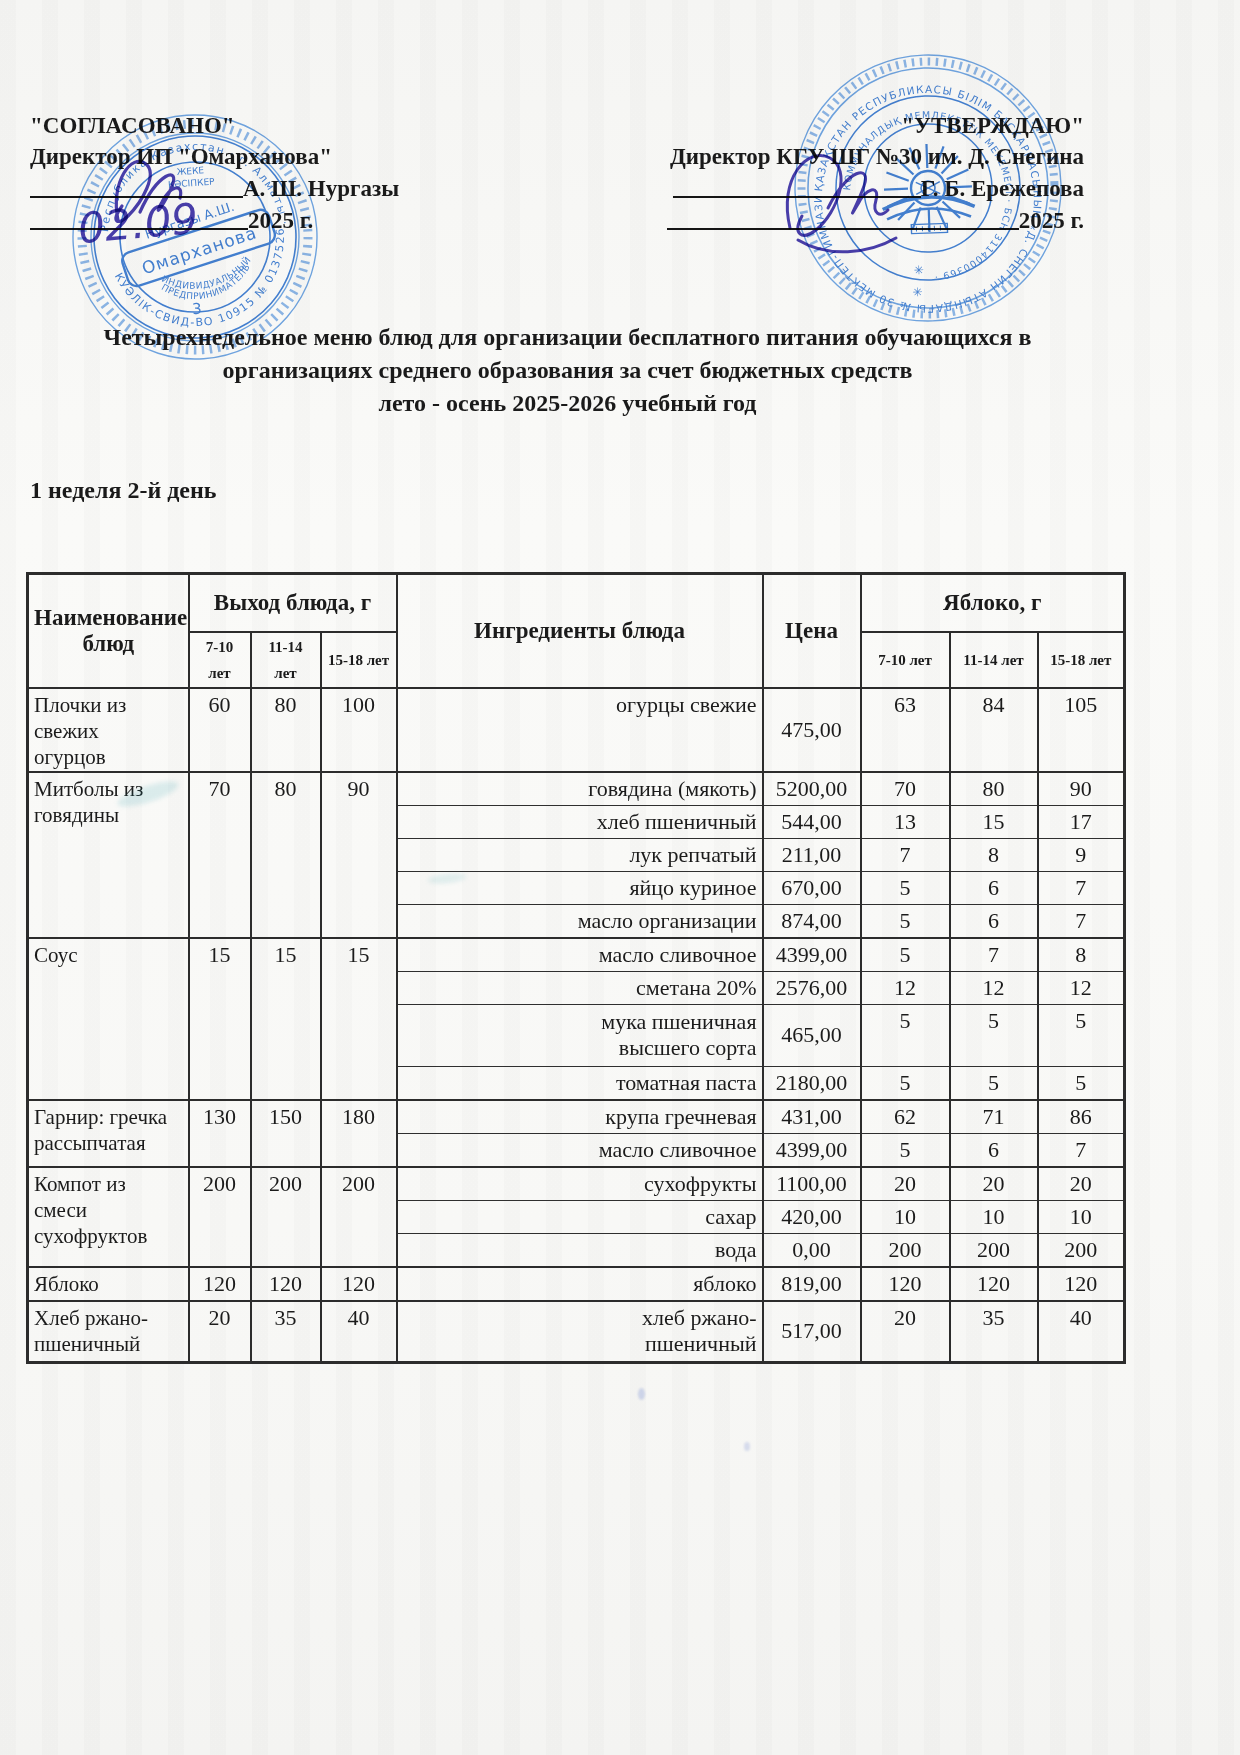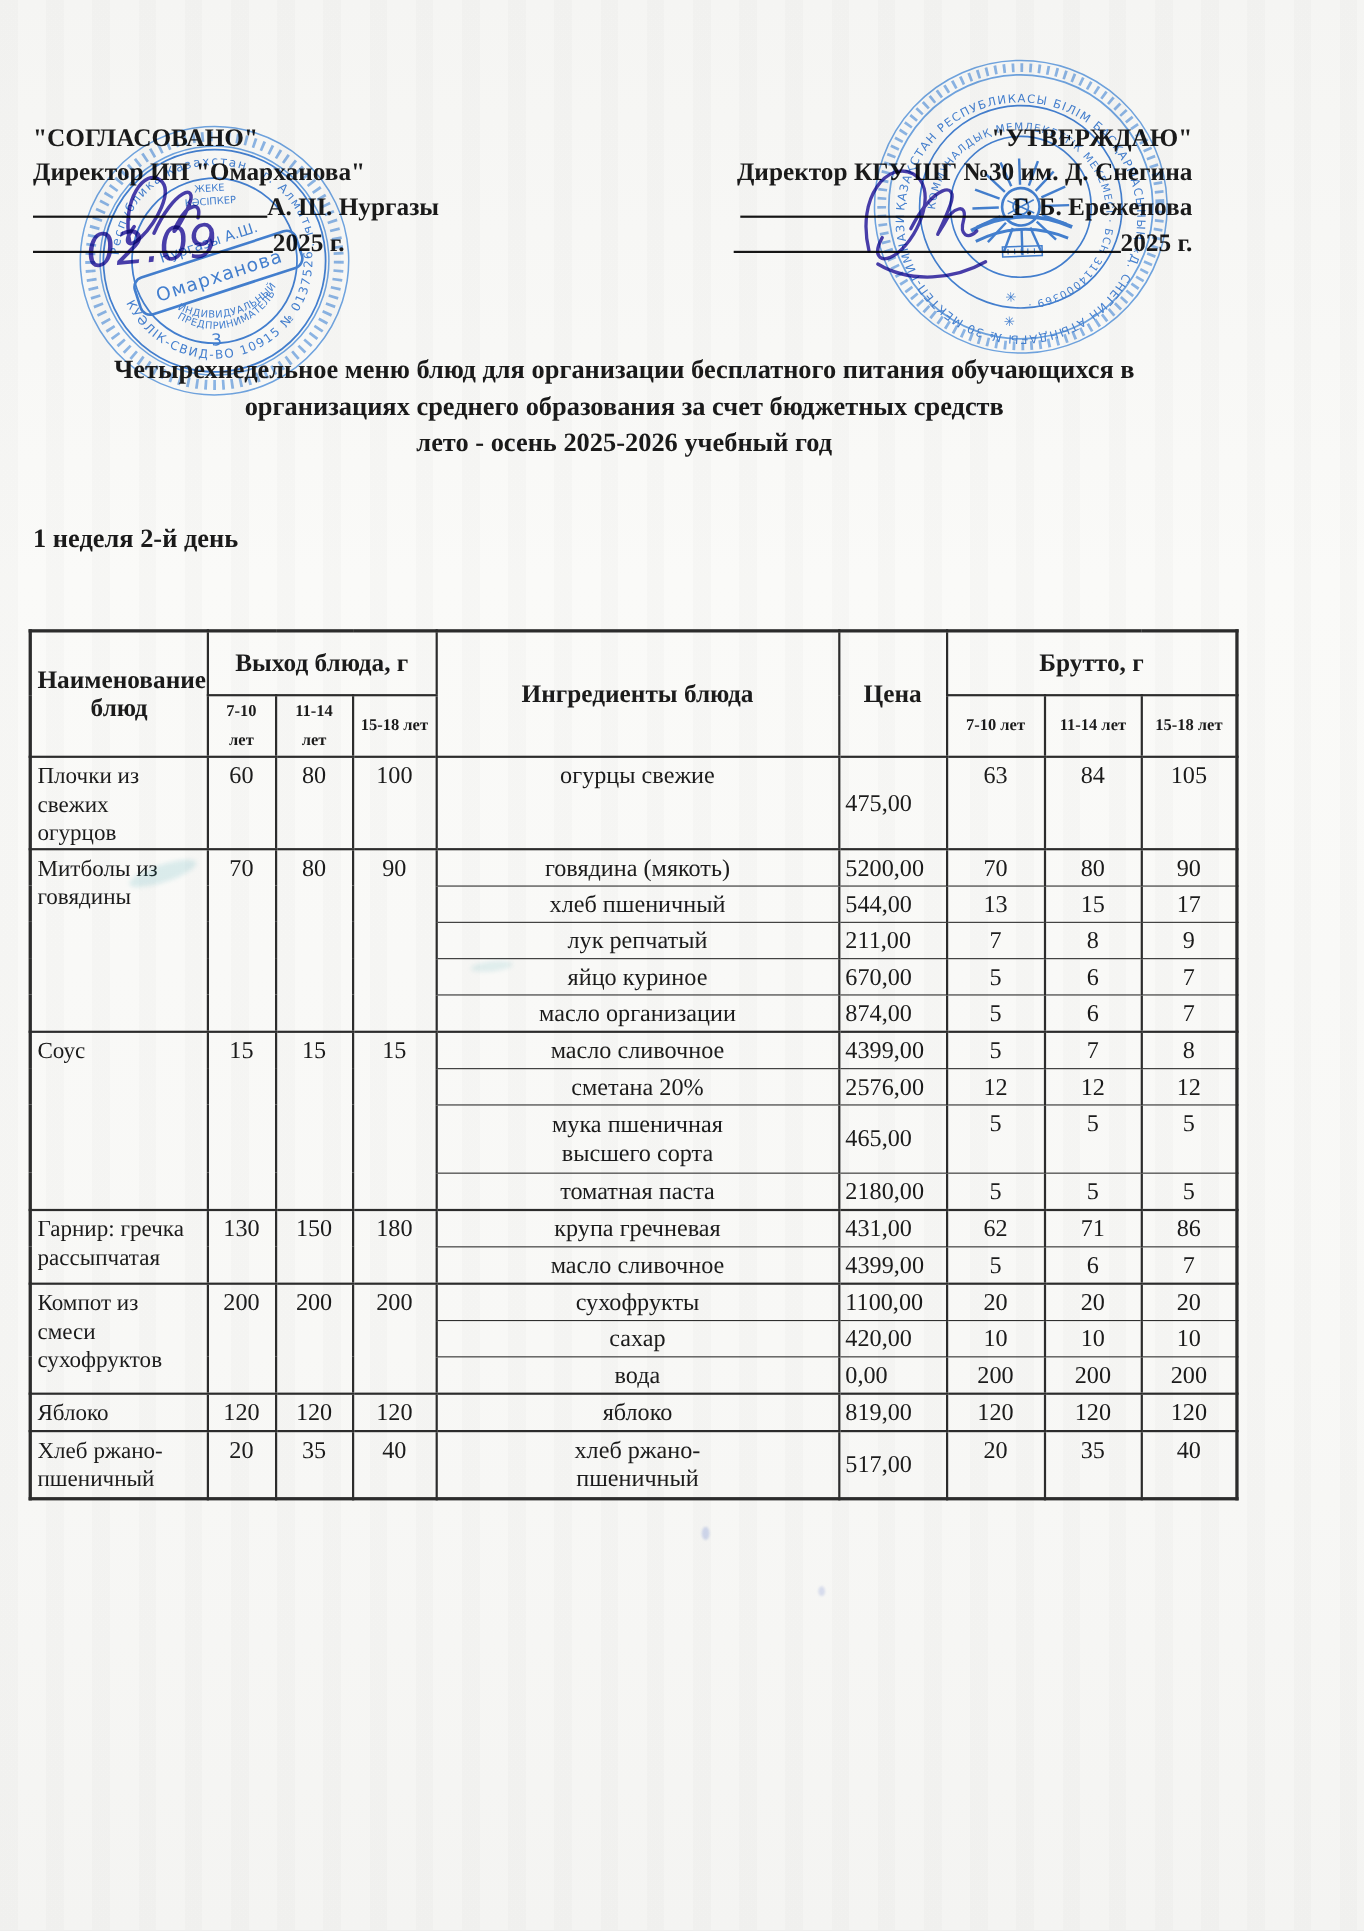--- a/index.html
+++ b/index.html
@@ -32,23 +32,23 @@
   .menu th{border-bottom:2px solid #2c2c2c; font-weight:bold; text-align:center; vertical-align:middle;}
   .menu th.main{font-size:23px;}
   .menu th.age{font-size:15px;}
   .menu td{border-bottom:1px solid #2f2f2f;}
   .menu td.gend{border-bottom:2px solid #2c2c2c;margin-top:13px;}
   .menu tr.hr1{height:58px;} .menu tr.hr2{height:38px;}
   .menu tr.rh1{height:31px;} .menu tr.rh2{height:62px;}
   .pre{white-space:pre-line;font-family:Liberation Serif, serif;}
   .menu td.dish{vertical-align:top; text-align:left; font-size:21px; padding-top:3px;}
   .menu td.out{vertical-align:top; text-align:center; padding:3px 2px;font-family:Liberation Serif, serif;}
-  .menu td.ing{vertical-align:middle; text-align:center;}
+  .menu td.ing{vertical-align:middle; text-align:right;}
   .menu td.ing.vtop{vertical-align:top; padding-top:3px;}
-  .menu td.price{vertical-align:middle; }
+  .menu td.price{vertical-align:middle; text-align:center;}
   .menu td.bru{vertical-align:top; text-align:center; padding:3px 14px;}
   
   .stamp{position:absolute; mix-blend-mode:multiply; opacity:0.95;}
   .stamp-left{left:70px; top:112px; width:250px; height:250px; transform:rotate(-4deg);}
   .stamp-right{left:788px; top:48px; width:280px; height:280px; transform:rotate(-2deg);}
   .ink{position:absolute; mix-blend-mode:multiply;}
   .sig-left{left:88px; top:142px; width:140px; height:110px;}
   .date-left{left:66px; top:188px; width:190px; height:70px;}
   .sig-right{left:766px; top:136px; width:160px; height:140px;}
   
@@ -198,21 +198,21 @@
         <col style="width:88px">
         <col style="width:87px">
     </colgroup>
     <tbody>
         <tr class="hr1">
       <th class="main pre" rowspan="2">Наименование
 блюд</th>
       <th class="main" colspan="3">Выход блюда, г</th>
       <th class="main" rowspan="2">Ингредиенты блюда</th>
       <th class="main" rowspan="2">Цена</th>
-      <th class="main" colspan="3">Брутто, г</th>
+      <th class="main" colspan="3">Яблоко, г</th>
     </tr>
     <tr class="hr2">
       <th class="age">7-10 лет</th>
       <th class="age">11-14 лет</th>
       <th class="age">15-18 лет</th>
       <th class="age">7-10 лет</th>
       <th class="age">11-14 лет</th>
       <th class="age">15-18 лет</th>
     </tr>
 

